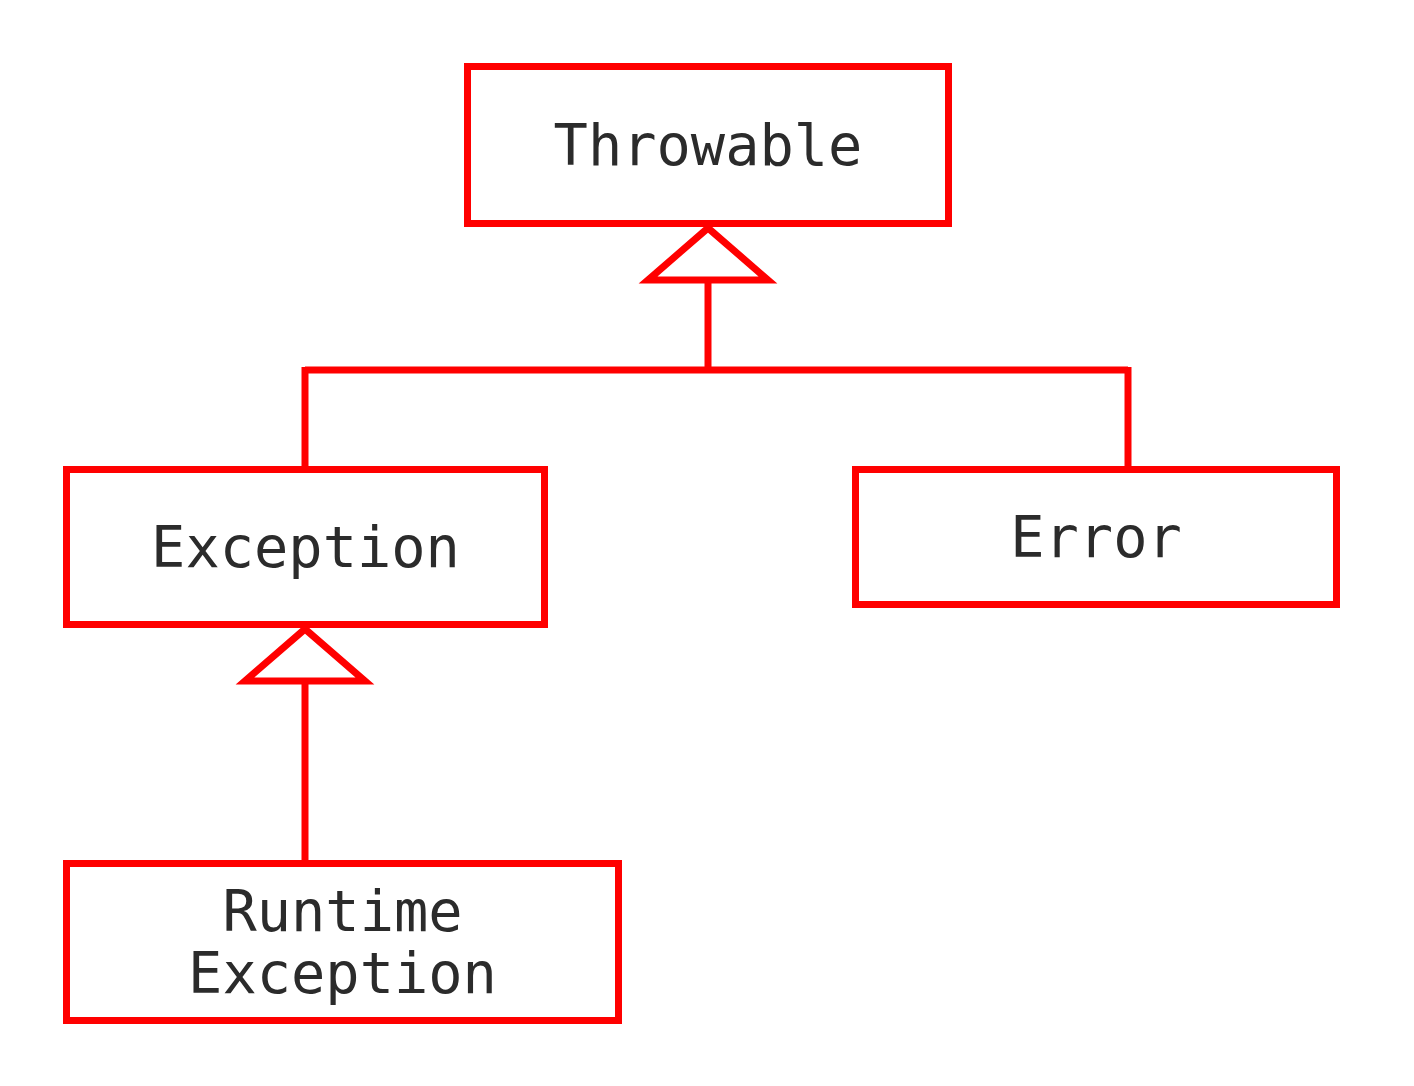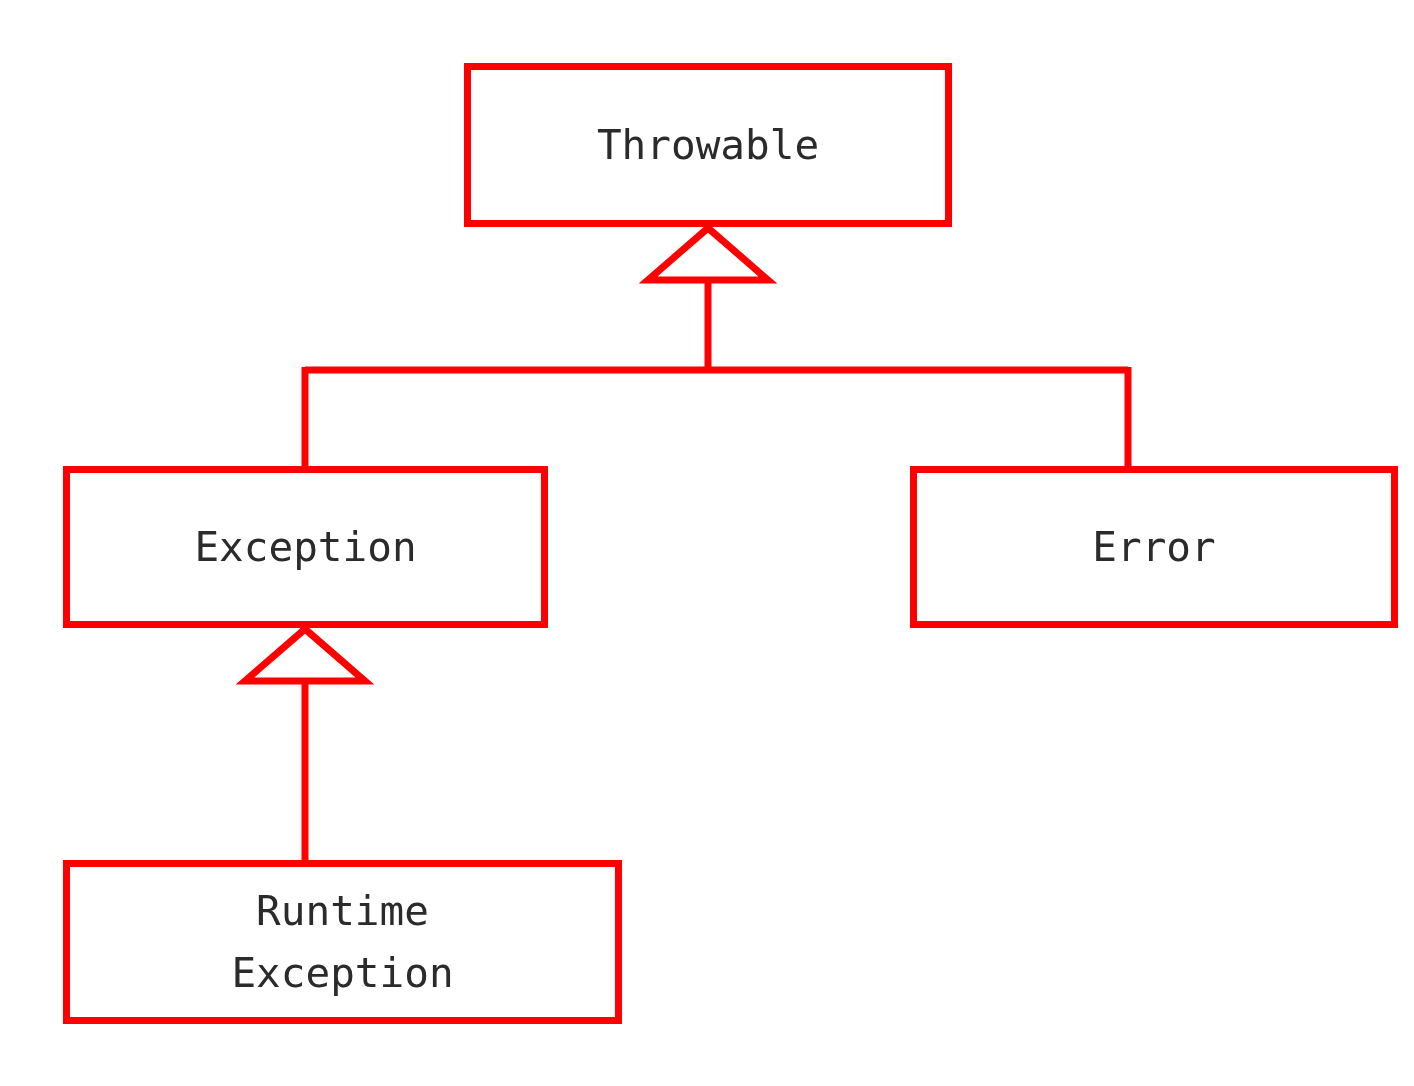--- a/index.html
+++ b/index.html
@@ -27,36 +27,36 @@
     position: absolute;
     box-sizing: border-box;
     background: #ffffff;
     display: flex;
     align-items: center;
     justify-content: center;
     text-align: center;
   }
   .node-label {
     font-family: "DejaVu Sans Mono", "Liberation Mono", monospace;
-    font-size: 41px;
+    font-size: 57px;
     line-height: 62px;
     color: #2b2b2b;
     white-space: pre-line;
     letter-spacing: 0px;
     user-select: none;
   }
   
   #node-throwable {
     left: 464px; top: 63px; width: 488px; height: 164px;
   }
   #node-exception {
     left: 63px; top: 466px; width: 485px; height: 162px;
   }
   #node-error {
-    left: 910px; top: 466px; width: 488px; height: 162px;
+    left: 852px; top: 466px; width: 488px; height: 142px;
   }
   #node-runtimeexception {
     left: 63px; top: 860px; width: 559px; height: 164px;
   }
 </style>
 </head>
 <body>
 
 <div id="canvas">
 

